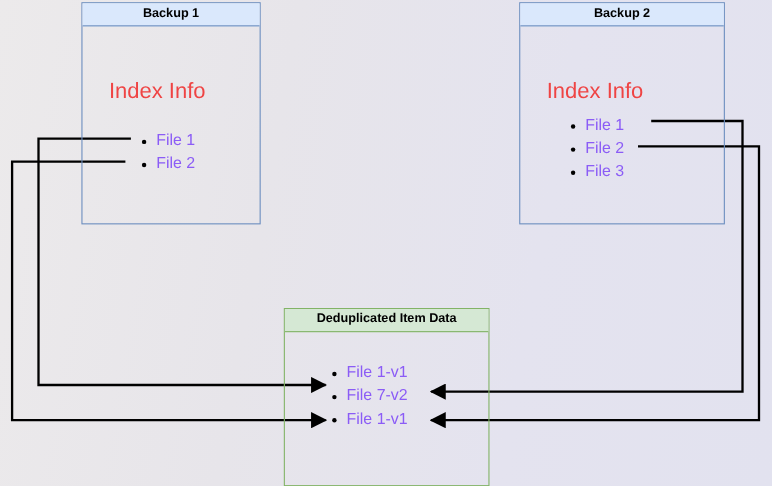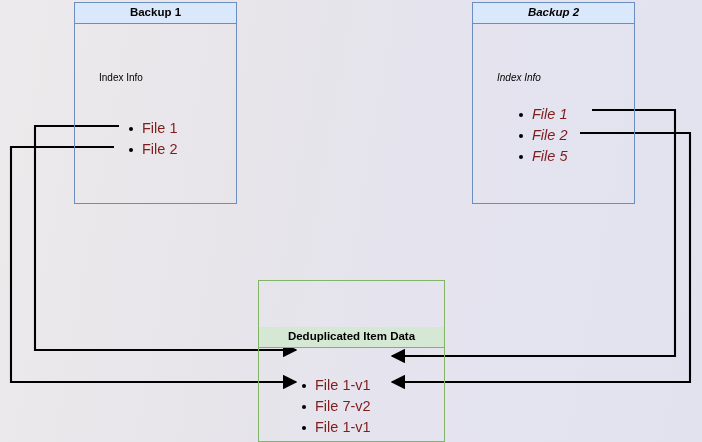--- a/index.html
+++ b/index.html
@@ -63,42 +63,41 @@
   }
 
   
   .box-green {
     border-color: #82b366;
     background: transparent;
   }
   .box-green .box-title {
     background: #d5e8d4;
     border-bottom-color: #82b366;
-    margin-top: 46px;
   }
 
   .index-label {
     position: absolute;
-    font-size: 10px;
-    color: #000000;
+    font-size: 20px;
+    color: #ef4444;
     white-space: nowrap;
   }
 
   .bullet-list {
     position: absolute;
     margin: 0;
     padding: 0;
     list-style: none;
   }
   .bullet-list li {
     position: relative;
     height: 21px;
     line-height: 21px;
     font-size: 14.5px;
-    color: #7f1d1d;
+    color: #8b5cf6;
     white-space: nowrap;
     padding-left: 14px;
     text-align: center;
   }
   .bullet-list li::before {
     content: "";
     position: absolute;
     left: 1px;
     top: 9px;
     width: 4px;
@@ -132,28 +131,28 @@
     <div class="box-title">Backup 1</div>
     <div class="box-body">
       <div class="index-label" style="left:24px; top:48px;">Index Info</div>
       <ul class="bullet-list" style="left:53px; top:94px;">
         <li>File 1</li>
         <li>File 2</li>
       </ul>
     </div>
   </div>
 
-  <div class="box box-blue" style="left:472px; top:2px; width:163px; height:202px;font-style:italic;">
+  <div class="box box-blue" style="left:472px; top:2px; width:187px; height:202px;">
     <div class="box-title">Backup 2</div>
     <div class="box-body">
       <div class="index-label" style="left:24px; top:48px;">Index Info</div>
       <ul class="bullet-list" style="left:45px; top:80px;">
         <li>File 1</li>
         <li>File 2</li>
-        <li>File 5</li>
+        <li>File 3</li>
       </ul>
     </div>
   </div>
 
   <div class="box box-green" style="left:258px; top:280px; width:187px; height:162px;">
     <div class="box-title">Deduplicated Item Data</div>
     <div class="box-body">
       <ul class="bullet-list" style="left:42px; top:27px;">
         <li>File 1-v1</li>
         <li>File 7-v2</li>

